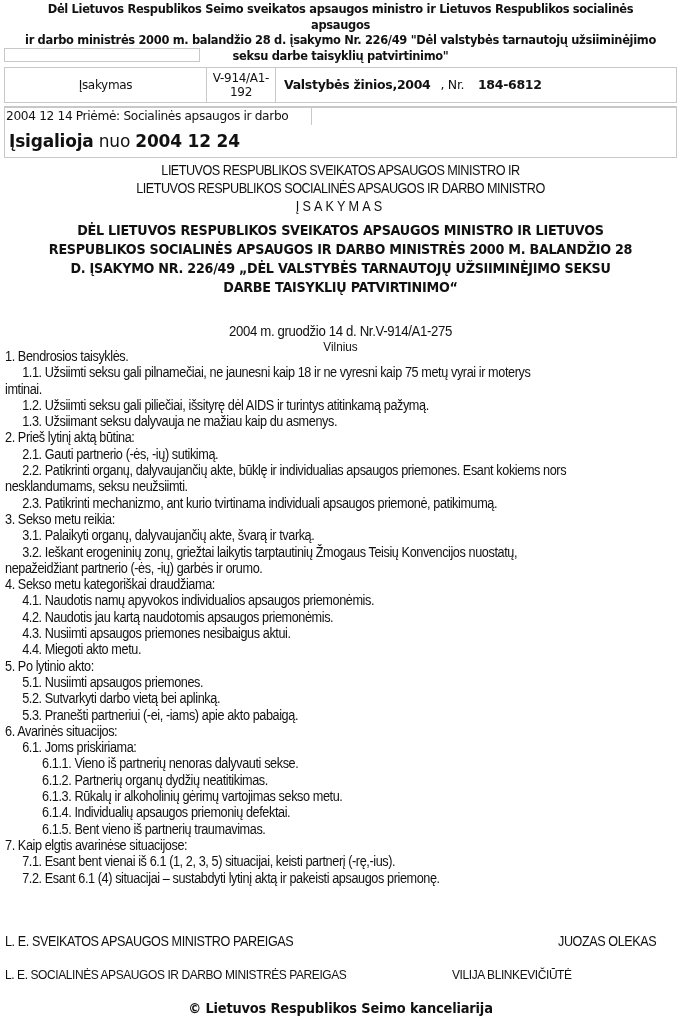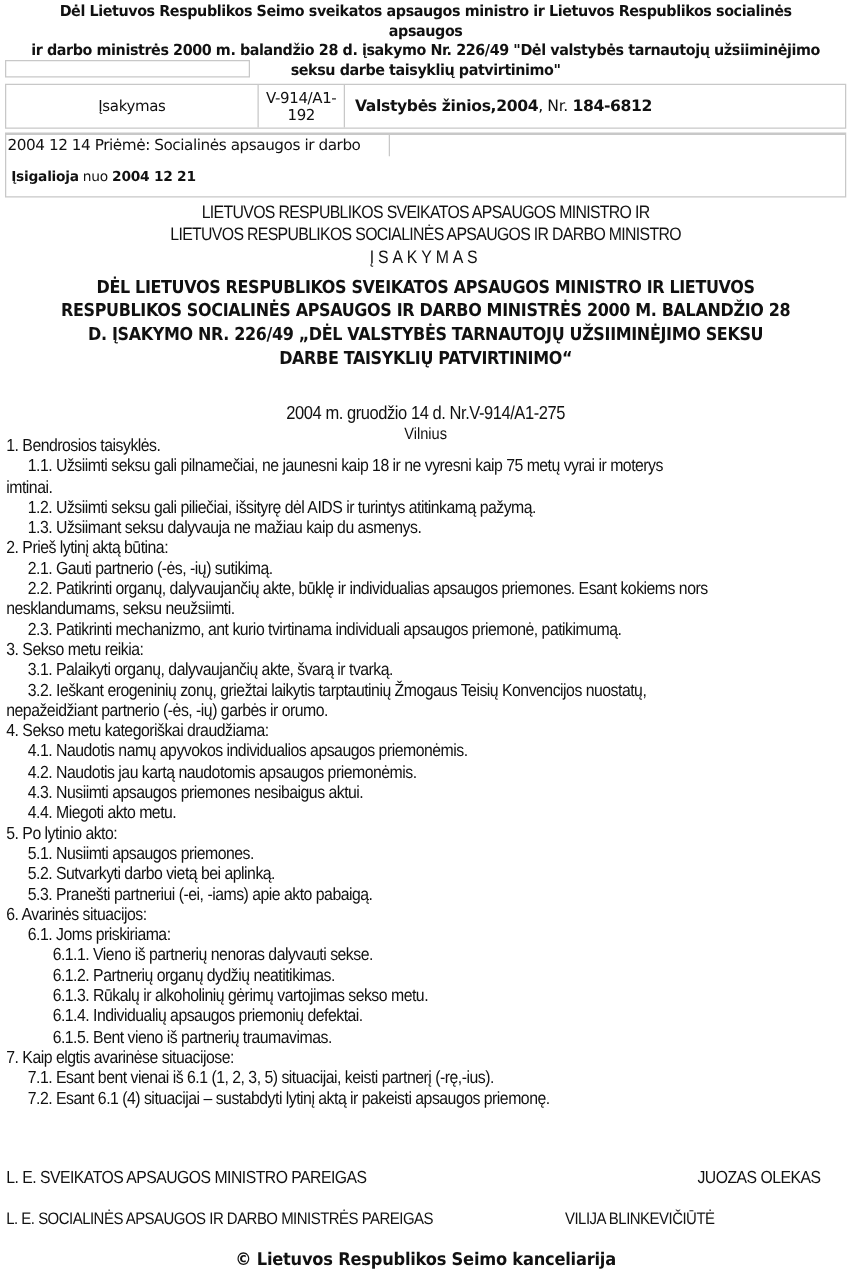--- a/index.html
+++ b/index.html
@@ -61,21 +61,21 @@
       justify-content: center;
       font-size: 12px;
       line-height: 14px;
       text-align: center;
       letter-spacing: -0.3px;
     }
     .meta-row1 .cell:last-child { border-right: none; justify-content: flex-start; padding-left: 8px; }
     .c-type { width: 202px; }
     .c-number { width: 69px; }
     .c-date { width: 106px; }
-    .c-pub { flex: 1; font-size: 12.5px !important; }
+    .c-pub { flex: 1; font-size: 12.5px !important; gap: 10px; }
     .meta-row2 {
       position: absolute;
       left: 4px;
       top: 106px;
       width: 673px;
       height: 52px;
       display: flex;
       box-sizing: border-box;
       border: 1px solid #c8c8c8;
       border-top: 2px solid #c8c8c8;
@@ -88,21 +88,21 @@
       padding: 1px 1px;
       font-size: 12.2px;
       line-height: 15px;
       letter-spacing: -0.35px;
     }
     .meta-row2 .right {
       flex: 1;
       display: flex;
       align-items: center;
       padding-left: 4px;
-      font-size: 11px;
+      font-size: 17px;
       letter-spacing: -0.2px;
     }
     b { font-weight: bold; }
     .center-block {
       position: absolute;
       left: 0;
       width: 681px;
       text-align: center;
       font-family: "Liberation Sans", sans-serif;
     }
@@ -223,21 +223,21 @@
     </div>
   </div>
 
   <div class="meta-row2">
     <div class="left">
       <div>2004 12 14 Priėmė: Socialinės apsaugos ir darbo</div>
     </div>
     <div class="right">
       <b>Įsigalioja</b>
         <span style="white-space:pre"> nuo </span>
-        <b>2004 12 21</b>
+        <b>2004 12 24</b>
     </div>
   </div>
 
   <div class="center-block issuer">
     <div>LIETUVOS RESPUBLIKOS SVEIKATOS APSAUGOS MINISTRO IR</div>
     <div>LIETUVOS RESPUBLIKOS SOCIALINĖS APSAUGOS IR DARBO MINISTRO</div>
     <div class="spaced">ĮSAKYMAS</div>
   </div>
 
   <div class="center-block heading">

